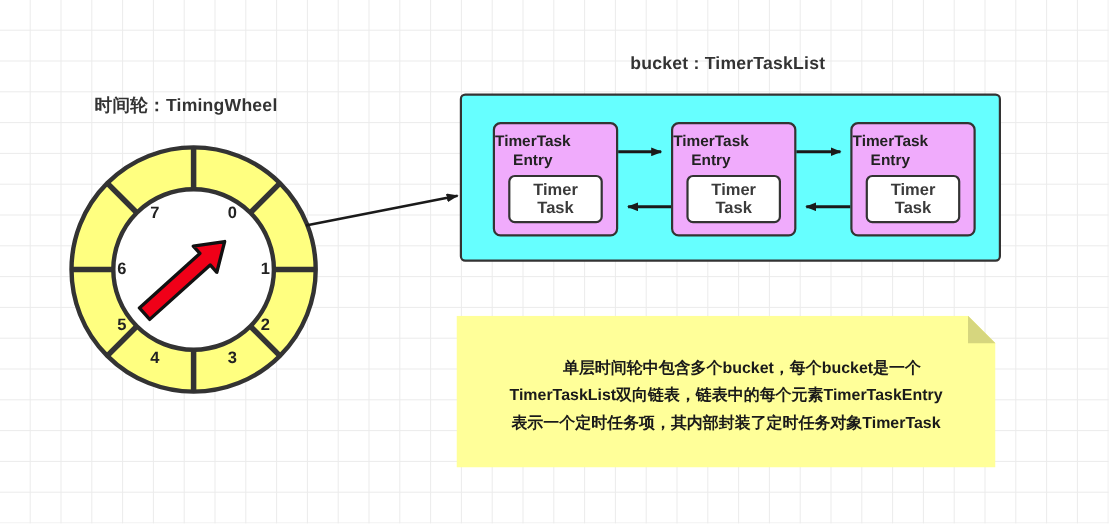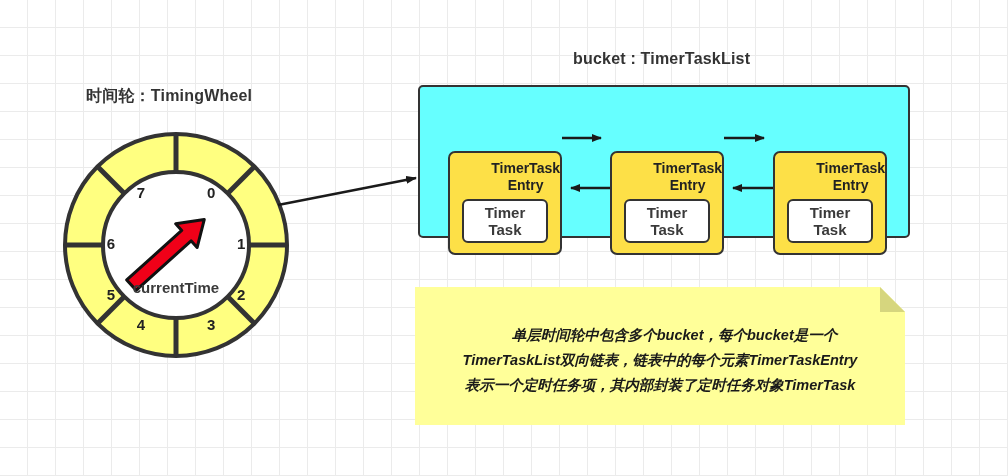--- a/index.html
+++ b/index.html
@@ -84,28 +84,27 @@
     background: #66FFFF;
     border: 2px solid #333333;
     border-radius: 5px;
     box-sizing: border-box;
   }
   .entry {
     position: absolute;
     top: 24px;
     width: 114px;
     height: 104px;
-    background: #fde047;
+    background: #f0abfc;
     border: 2px solid #333333;
     border-radius: 7px;
     box-sizing: border-box;
     display: flex;
     flex-direction: column;
-    align-items: flex-end;
-    margin-top: 40px;
+    align-items: flex-start;
   }
   #entry-0 { left: 28px; }
   #entry-1 { left: 190px; }
   #entry-2 { left: 353px; }
   .entry-label {
     margin-top: 7px;
     font-size: 14px;
     font-weight: bold;
     color: #222222;
     line-height: 17px;
@@ -142,21 +141,20 @@
   #links-0 { left: 142px; }
   #links-1 { left: 304px; }
 
   
   #note {
     position: absolute;
     left: 415px;
     top: 287px;
     width: 396px;
     height: 138px;
-    font-style: italic;
   }
   #note-text {
     position: absolute;
     left: 0;
     top: 0;
     width: 490px;
     height: 138px;
     box-sizing: border-box;
     padding: 36px 10px 0 10px;
     font-size: 14.5px;
@@ -203,21 +201,20 @@
       <text class="wheel-num" x="48.8" y="114">6</text>
       <text class="wheel-num" x="78.8" y="62.8">7</text>
 
       <g>
         <path d="M 52 92 L 98 57 L 98 48 L 119 62 L 101 80 L 101 70 L 58 104 Z" transform="translate(0,0) rotate(0)" fill="none" stroke="none"></path>
         <g transform="translate(114,114) rotate(-42) translate(-114,-114)">
           <path d="M 54 107 L 128 107 L 128 98 L 152 114 L 128 130 L 128 121 L 54 121 Z" fill="#F00018" stroke="#111111" stroke-width="3" stroke-linejoin="round"></path>
         </g>
       </g>
     </svg>
-    <div class="current-time-label">currentTime</div>
   </div>
 
   <svg id="wheel-to-bucket">
     <defs>
       <marker id="arrowHeadBlack" markerWidth="11" markerHeight="8" refX="10" refY="4" orient="auto" markerUnits="userSpaceOnUse">
         <path d="M 0 0 L 11 4 L 0 8 z" fill="#1a1a1a"></path>
       </marker>
     </defs>
     <path d="M 8 65 Q 75 52 146 38" fill="none" stroke="#1a1a1a" stroke-width="2.4" marker-end="url(#arrowHeadBlack)"></path>
   </svg>

